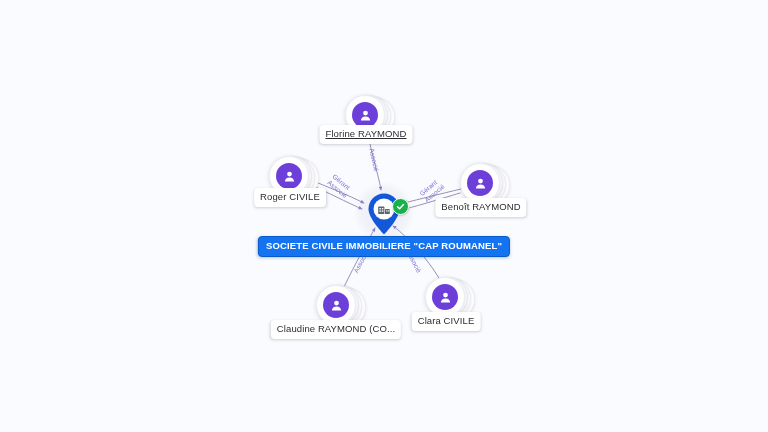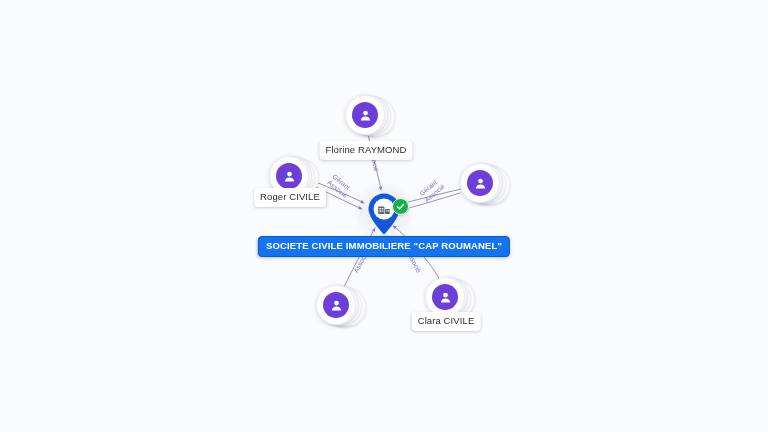--- a/index.html
+++ b/index.html
@@ -182,21 +182,21 @@
       <div class="avatar-face">
         <div class="avatar-circle">
           <svg width="15" height="15" viewBox="0 0 24 24" fill="#ffffff">
             <circle cx="12" cy="8" r="3.8"></circle>
             <path d="M4.6 20c0-4.1 3.3-6.6 7.4-6.6s7.4 2.5 7.4 6.6z"></path>
           </svg>
         </div>
       </div>
     </div>
   </div>
-  <div class="node-label" style="left:366px; top:141px;">Florine RAYMOND</div>
+  <div class="node-label" style="left:366px; top:125px;text-decoration:underline;">Florine RAYMOND</div>
 
   <div class="node" style="left:290px; top:176px;">
     <div class="avatar-wrap">
       <div class="stack-card s3"></div>
       <div class="stack-card s2"></div>
       <div class="stack-card s1"></div>
       <div class="avatar-face">
         <div class="avatar-circle">
           <svg width="15" height="15" viewBox="0 0 24 24" fill="#ffffff">
             <circle cx="12" cy="8" r="3.8"></circle>
@@ -216,36 +216,38 @@
       <div class="avatar-face">
         <div class="avatar-circle">
           <svg width="15" height="15" viewBox="0 0 24 24" fill="#ffffff">
             <circle cx="12" cy="8" r="3.8"></circle>
             <path d="M4.6 20c0-4.1 3.3-6.6 7.4-6.6s7.4 2.5 7.4 6.6z"></path>
           </svg>
         </div>
       </div>
     </div>
   </div>
+  <div class="node-label" style="left:481px; top:198px;">Benoît RAYMOND</div>
 
   <div class="node" style="left:337px; top:305px;">
     <div class="avatar-wrap">
       <div class="stack-card s3"></div>
       <div class="stack-card s2"></div>
       <div class="stack-card s1"></div>
       <div class="avatar-face">
         <div class="avatar-circle">
           <svg width="15" height="15" viewBox="0 0 24 24" fill="#ffffff">
             <circle cx="12" cy="8" r="3.8"></circle>
             <path d="M4.6 20c0-4.1 3.3-6.6 7.4-6.6s7.4 2.5 7.4 6.6z"></path>
           </svg>
         </div>
       </div>
     </div>
   </div>
+  <div class="node-label" style="left:336px; top:320px;">Claudine RAYMOND (CO...</div>
 
   <div class="node" style="left:446px; top:297px;">
     <div class="avatar-wrap">
       <div class="stack-card s3"></div>
       <div class="stack-card s2"></div>
       <div class="stack-card s1"></div>
       <div class="avatar-face">
         <div class="avatar-circle">
           <svg width="15" height="15" viewBox="0 0 24 24" fill="#ffffff">
             <circle cx="12" cy="8" r="3.8"></circle>

